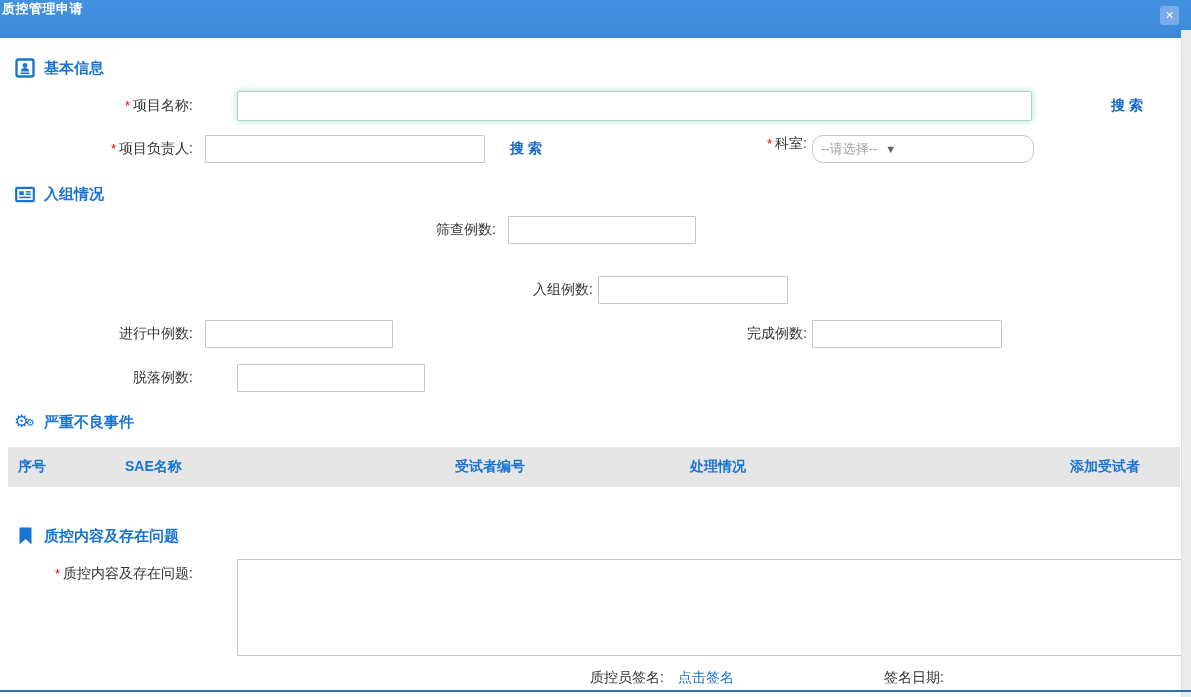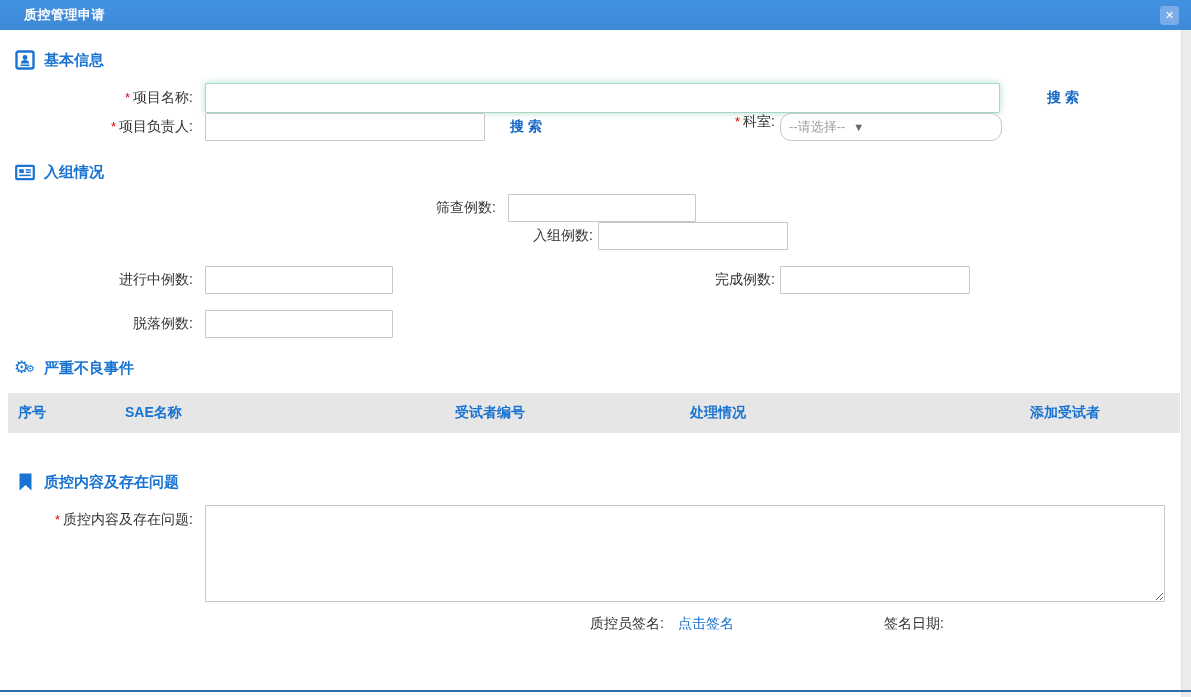--- a/index.html
+++ b/index.html
@@ -3,43 +3,43 @@
 <meta charset="utf-8">
 <style>
   * { margin:0; padding:0; box-sizing:border-box; }
   html,body { background:#fff; }
   body { font-family:"Liberation Sans","DejaVu Sans",sans-serif; }
   .dialog {
     position:relative; width:1191px; height:697px; background:#fff; overflow:hidden;
   }
   
   .titlebar {
-    height:30px; background:linear-gradient(#4392e1,#3c89d8);
-    display:flex; align-items:center; padding:0 24px;
+    height:38px; background:linear-gradient(#4392e1,#3c89d8);
+    display:flex; padding:0 2px;
   }
   .titlebar-text { color:#fff; font-size:13px; font-weight:bold; letter-spacing:.5px; }
   .close-btn {
     position:absolute; top:6px; right:12px; width:19px; height:19px;
     background:#79ace9; border-radius:3px; color:#fff; font-size:11px; font-weight:bold;
     display:flex; align-items:center; justify-content:center; cursor:pointer; line-height:1;
   }
   
   .scroll-track {
     position:absolute; top:30px; right:0; width:10px; bottom:0;
     background:#ebebeb; border-left:1px solid #e0e0e0;
   }
   
   .sec-header { display:flex; align-items:center; padding-left:14px; }
   .sec-icon { width:22px; height:20px; display:flex; align-items:center; justify-content:center; margin-right:8px; flex:none; }
   .sec-title { color:#1973d2; font-size:15px; font-weight:bold; }
   .gear-wrap { position:relative; width:22px; height:20px; color:#1973d2; }
   .gear-big { position:absolute; left:0; top:0; font-size:17px; line-height:20px; }
   .gear-small { position:absolute; left:12px; top:6px; font-size:10px; line-height:10px; }
   
-  .row { display:flex; align-items:center; }
+  .row { display:flex; align-items:center;gap:32px; }
   .lbl { width:205px; text-align:right; padding-right:12px; font-size:14px; color:#333; flex:none; }
   .req { color:#e60000; margin-right:3px; font-size:13px; }
   .inp {
     height:28px; border:1px solid #c6c6c6; background:#fff; font-size:13px; color:#333;
     padding:0 6px; font-family:"Liberation Sans","DejaVu Sans",sans-serif; border-radius:1px;
   }
   .inp-glow {
     height:30px; border:1px solid #a7d7c5; box-shadow:0 0 6px 1px #c6e6db; border-radius:2px;
   }
   .search-link { color:#1567c5; font-size:14px; font-weight:bold; cursor:pointer; text-decoration:none; }
@@ -57,35 +57,35 @@
     display:flex; align-items:center; justify-content:center; cursor:pointer; border-radius:0 2px 2px 0;
   }
   
   .sae-table { margin:15px 8px 0 8px; width:1172px; }
   .sae-head { display:flex; align-items:center; height:40px; background:#e6e6e6; }
   .sae-th { color:#1973d2; font-size:14px; font-weight:bold; }
   .c1 { width:117px; padding-left:10px; }
   .c2 { width:235px; }
   .c3 { width:330px; }
   .c4 { flex:1; }
-  .c5 { width:150px; text-align:left; cursor:pointer; }
+  .c5 { width:150px; text-align:center; cursor:pointer; }
   
   .qc-textarea {
     width:960px; height:97px; border:1px solid #c6c6c6; font-size:13px; color:#333;
     padding:6px 8px; font-family:"Liberation Sans","DejaVu Sans",sans-serif; resize:both; border-radius:1px;
   }
   .sign-row { display:flex; align-items:flex-end; margin:13px 0 0 590px; font-size:14px; color:#333; }
   .sign-link { color:#1973d2; margin-left:14px; cursor:pointer; }
   .sign-date { margin-left:150px; }
   
   .bottom-line { position:absolute; left:0; right:0; bottom:5px; height:2px; background:#2e6cab; }
   
   .mt-sec1 { margin-top:20px; }
   .mt-row1 { margin-top:13px; }
-  .mt-row2 { }
+  .mt-row2 { margin-top:14px; }
   .mt-row3 { margin-top:14px; }
   .mt-sec2 { margin-top:21px; }
   .mt-row4 { margin-top:12px;flex-direction:column; }
   .mt-row5 { margin-top:16px; }
   .mt-sec3 { margin-top:20px; }
   .mt-sec4 { margin-top:39px; }
   .mt-qc   { margin-top:13px; align-items:flex-start; }
   .qc-lbl  { padding-top:6px; }
 </style>
 </head>

